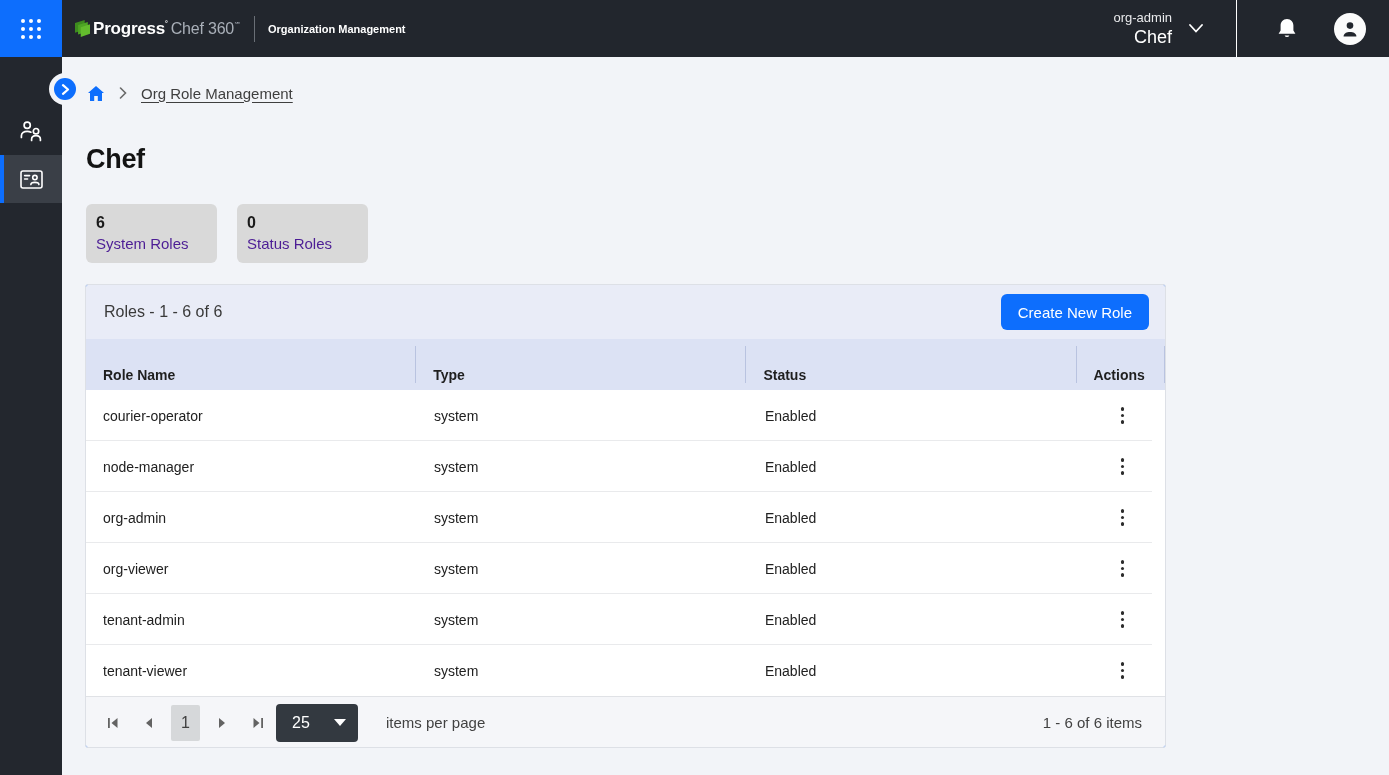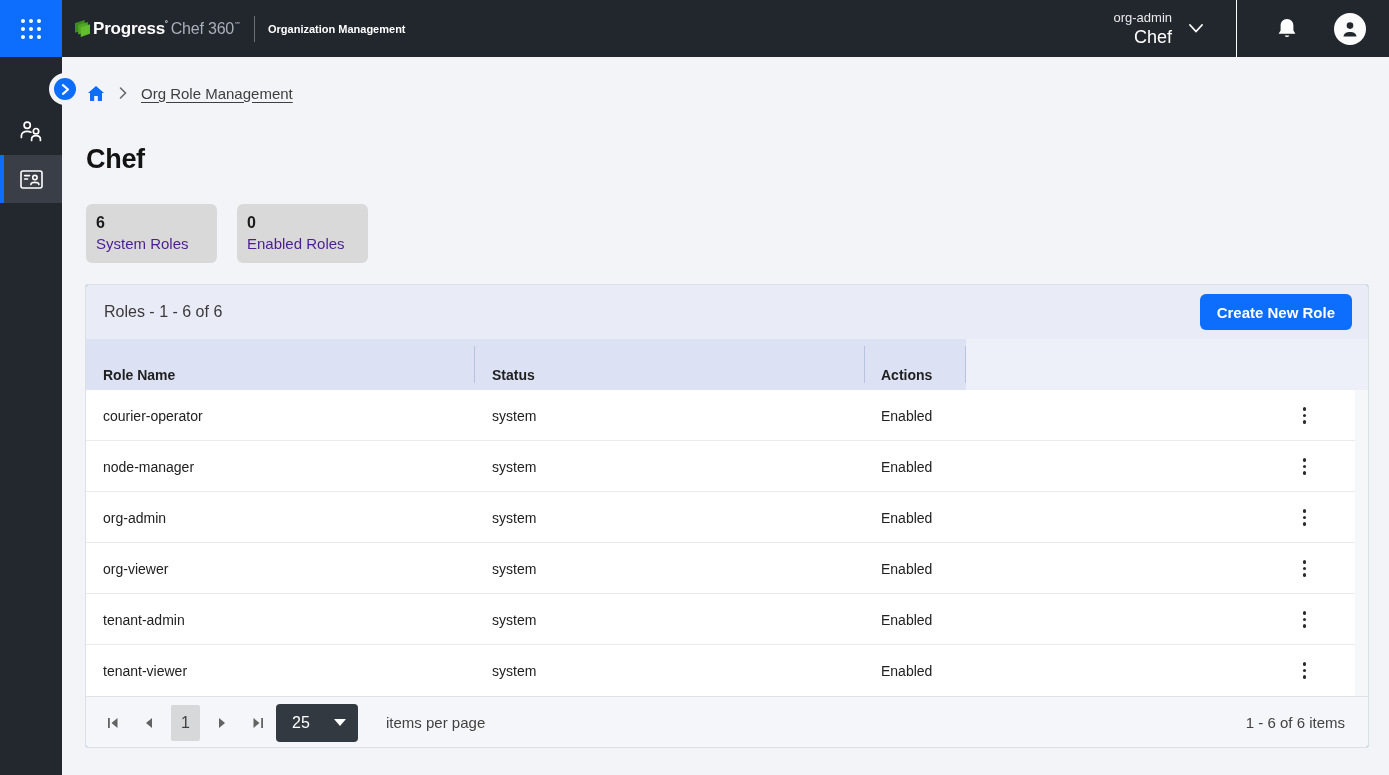--- a/index.html
+++ b/index.html
@@ -49,25 +49,25 @@
   .crumb-link { font-size:15px; color:#3f3f3f; text-decoration:underline; text-underline-offset:3px; cursor:pointer; }
 
   .page-title { position:absolute; left:24px; top:87px; font-size:27px; font-weight:bold; color:#131313; letter-spacing:-0.3px; }
 
   .stats { position:absolute; left:24px; top:147px; display:flex; gap:20px; }
   .stat-card { min-width:131px; height:59px; background:#d9d9d9; border-radius:6px; padding:9px 12px 0 10px; }
   .stat-value { font-size:16px; font-weight:bold; color:#1a1a1a; line-height:20px; }
   .stat-label { font-size:15px; color:#4c1d95; line-height:21px; }
 
   
-  .grid { position:absolute; left:23px; top:227px; width:1284px; height:464px; background:#3b82f6; border:1px solid #dde0e6; border-radius:3px; overflow:hidden; }
+  .grid { position:absolute; left:23px; top:227px; width:1081px; height:464px; background:#3b82f6; border:1px solid #dde0e6; border-radius:3px; overflow:hidden; }
   .grid-toolbar { height:54px; background:#e9ecf7; display:flex; align-items:center; padding:0 16px 0 18px; }
   .grid-toolbar-title { font-size:16px; color:#3a3a3a; }
   .grid-toolbar-spacer { flex:1; }
-  .create-btn { height:36px; padding:0 17px; background:#0d6efd; color:#fff; border:none; border-radius:6px; font-size:15px; font-weight:bold; font-family:inherit; cursor:pointer; }
+  .create-btn { height:36px; padding:0 17px; background:#0d6efd; color:#fff; border:none; border-radius:6px; font-size:15px; font-weight:normal; font-family:inherit; cursor:pointer; }
 
   .ghead { height:51px; background:#dce2f4; display:flex; }
   .gcol { display:flex; align-items:center; padding-left:17px; position:relative; }
   .gcol span { font-size:14px; font-weight:bold; color:#1f1f1f;margin-top:20px; }
   .gcol::after { content:""; position:absolute; right:0; top:7px; height:37px; width:1px; background:#b9c3e0; }
   .ghead-gutter { flex:1; background:#edf0f9; }
   .c-name   { width:389px; }
   .c-type   { width:389px; }
   .c-status { width:390px; }
   .c-actions{ width:101px; padding-left:16px; }
@@ -194,33 +194,36 @@
 
       <h1 class="page-title">Chef</h1>
 
       <div class="stats" id="stats">
           <div class="stat-card">
             <div class="stat-value">6</div>
             <div class="stat-label">System Roles</div>
           </div>
           <div class="stat-card">
             <div class="stat-value">0</div>
-            <div class="stat-label">Enabled Roles</div>
+            <div class="stat-label">Status Roles</div>
           </div>
         </div>
 
       <section class="grid">
         <div class="grid-toolbar">
           <span class="grid-toolbar-title">Roles - 1 - 6 of 6</span>
           <span class="grid-toolbar-spacer"></span>
           <button class="create-btn">Create New Role</button>
         </div>
         <div class="ghead">
           <div class="gcol c-name">
               <span>Role Name</span>
+            </div>
+          <div class="gcol c-type">
+              <span>Type</span>
             </div>
           <div class="gcol c-status">
               <span>Status</span>
             </div>
           <div class="gcol c-actions">
               <span>Actions</span>
             </div>
           <div class="ghead-gutter"></div>
         </div>
         <div id="grid-rows">

